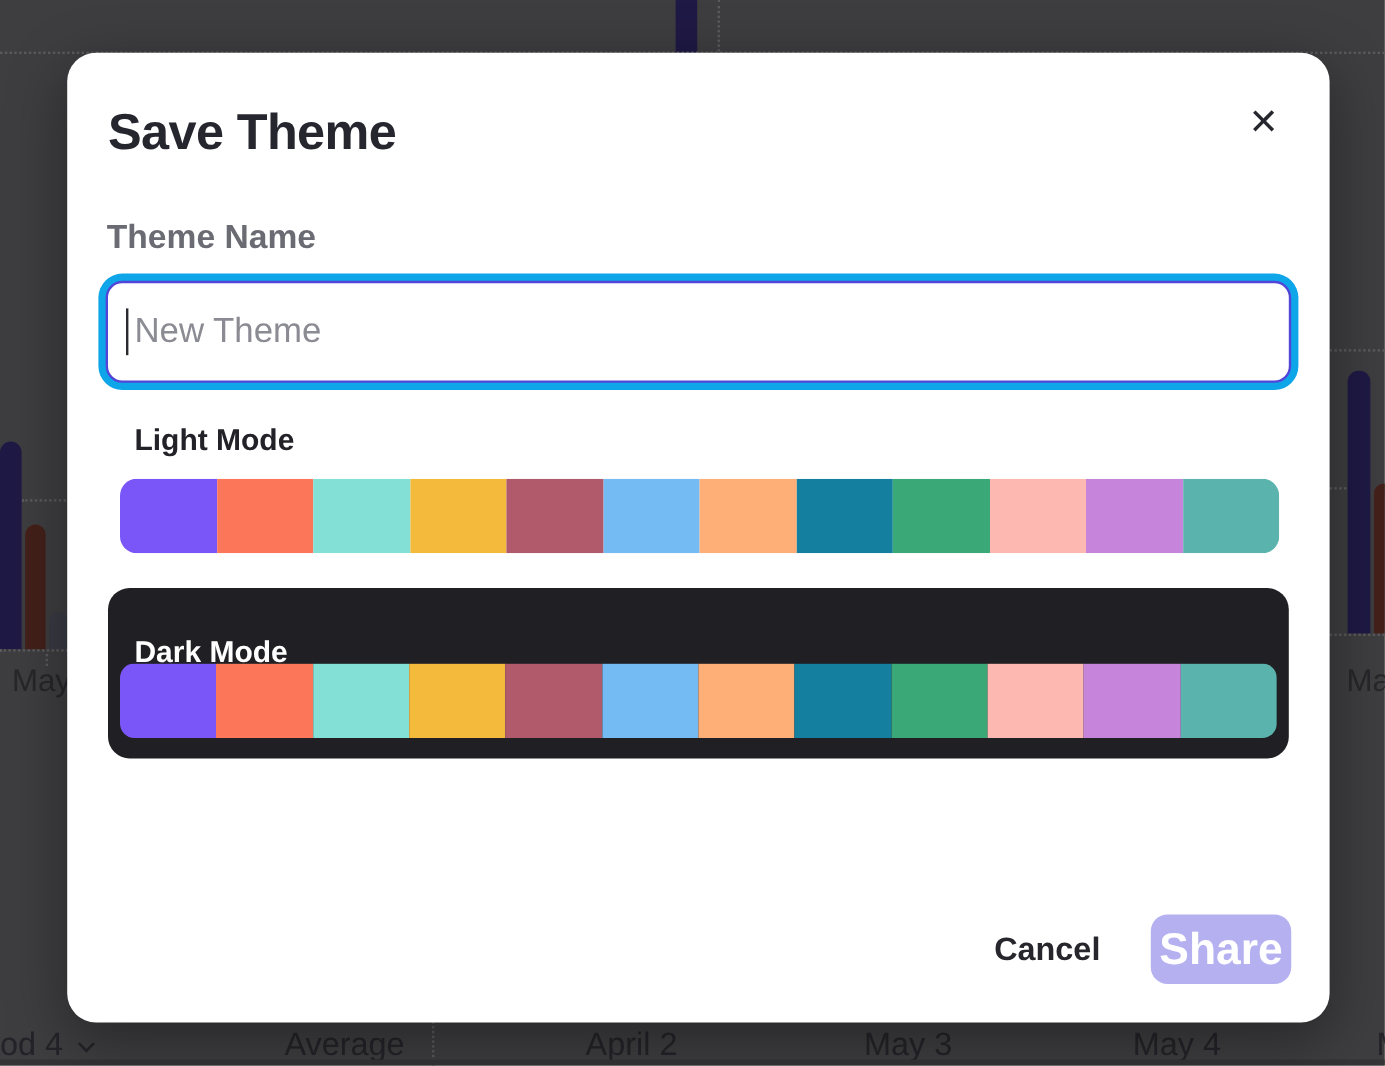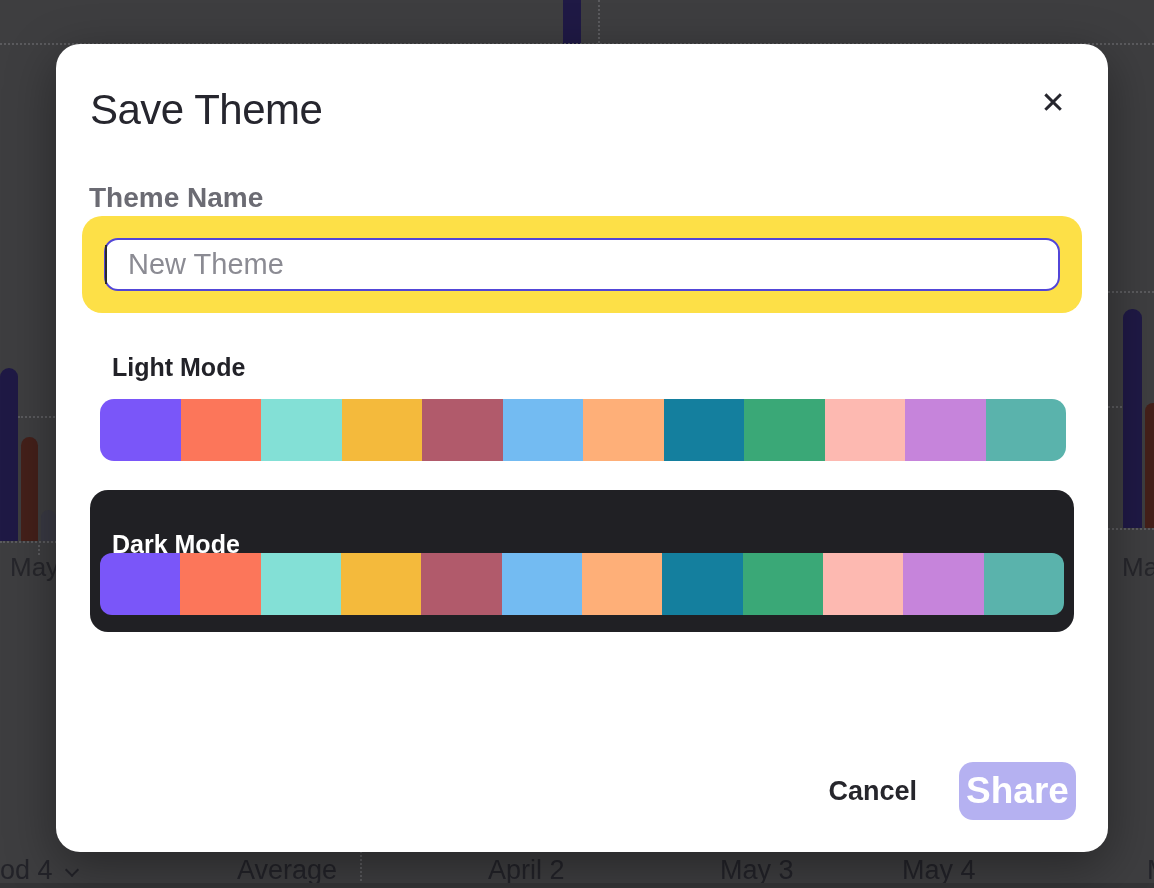--- a/index.html
+++ b/index.html
@@ -23,34 +23,34 @@
   .bottom-strip { left:0; bottom:0; width:1154px; height:5px; background:#343436; }
 
   
   .modal {
     position:absolute; left:56px; top:44px; width:1052px; height:808px;
     background:#FFFFFF; border-radius:24px;
     box-shadow:0 14px 50px rgba(0,0,0,0.38);
   }
   .modal-title {
     position:absolute; left:34px; top:42px;
-    font-size:42px; font-weight:400; letter-spacing:-0.5px; color:#26262E;
+    font-size:42px; font-weight:700; letter-spacing:-0.5px; color:#26262E;
   }
   .close-btn {
     position:absolute; left:976px; top:38px; width:42px; height:42px;
     background:none; border:none; cursor:pointer;
     font-size:30px; font-weight:400; color:#26262E; line-height:42px; text-align:center;
   }
   .field-label {
     position:absolute; left:33px; top:138px;
     font-size:28px; font-weight:600; color:#6B6B73;
   }
   .input-ring {
-    position:absolute; left:26px; top:172px; width:1000px; height:97px;
-    background:#fde047; border-radius:20px; padding:22px;
+    position:absolute; left:26px; top:184px; width:1000px; height:97px;
+    background:#0ea5e9; border-radius:20px; padding:6px;
   }
   .theme-input {
     width:100%; height:100%;
     border:2px solid #5246D8; border-radius:14px;
     background:#fff; outline:none;
     font-family:inherit; font-size:29px; color:#26262C;
     padding:0 0 0 22px;
   }
   .theme-input::placeholder { color:#8B8B93; }
   .caret {
@@ -133,21 +133,21 @@
   <div class="bg-el dotted-h" style="left:1108px; top:528px; width:46px;"></div>
   <div class="bg-el axis-label" style="left:1122px; top:552px;">Ma</div>
 
   <div class="xaxis-label" style="left:0;">
     <span>od 4</span><span class="xchev"></span>
   </div>
   <div class="xaxis-label" style="left:237px;">Average</div>
   <div class="bg-el dotted-v" style="left:360px; top:848px; height:40px;"></div>
   <div class="xaxis-label" style="left:488px;">April 2</div>
   <div class="xaxis-label" style="left:720px;">May 3</div>
-  <div class="xaxis-label" style="left:902px;">May 4</div>
+  <div class="xaxis-label" style="left:944px;">May 4</div>
   <div class="xaxis-label" style="left:1147px;">M</div>
   <div class="bg-el bottom-strip"></div>
 </div>
 
 <div class="modal">
 
   <h1 class="modal-title">Save Theme</h1>
 
   <button class="close-btn">
     <span>✕</span>

